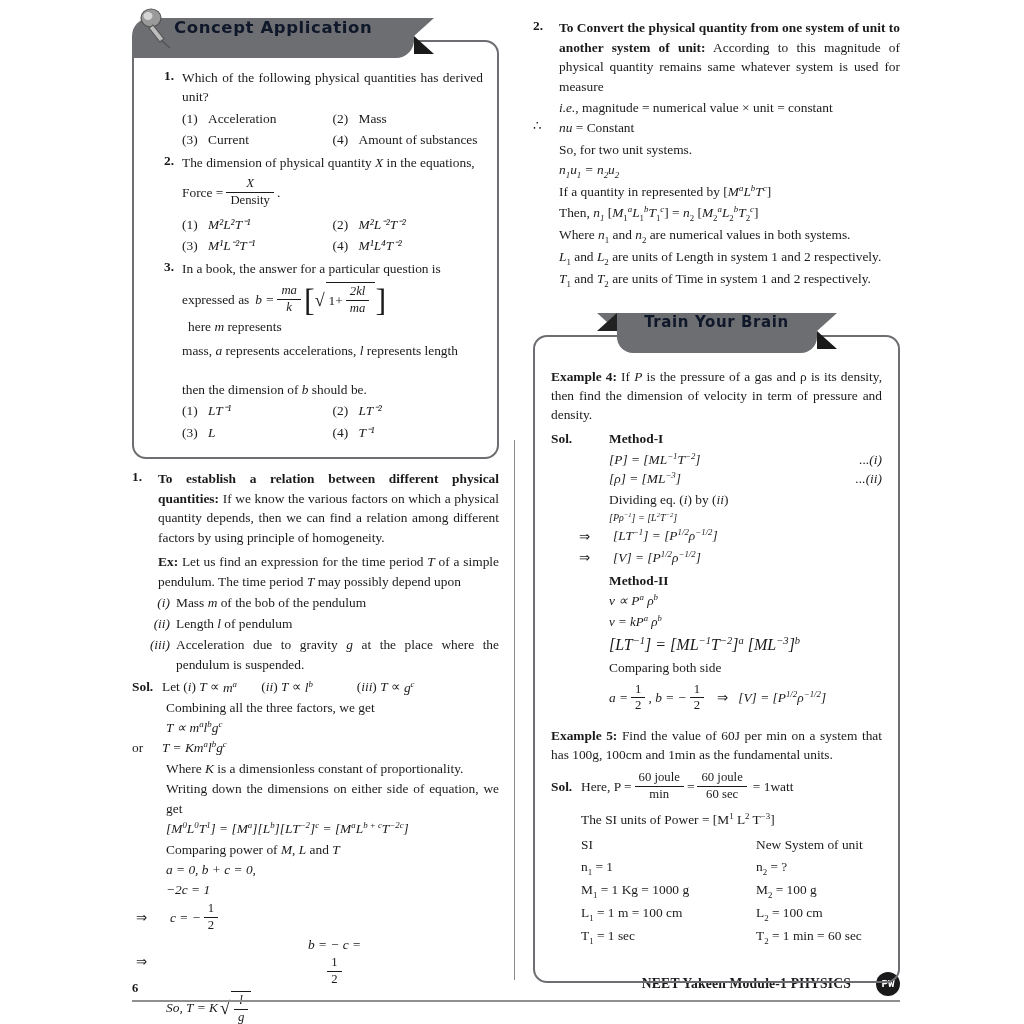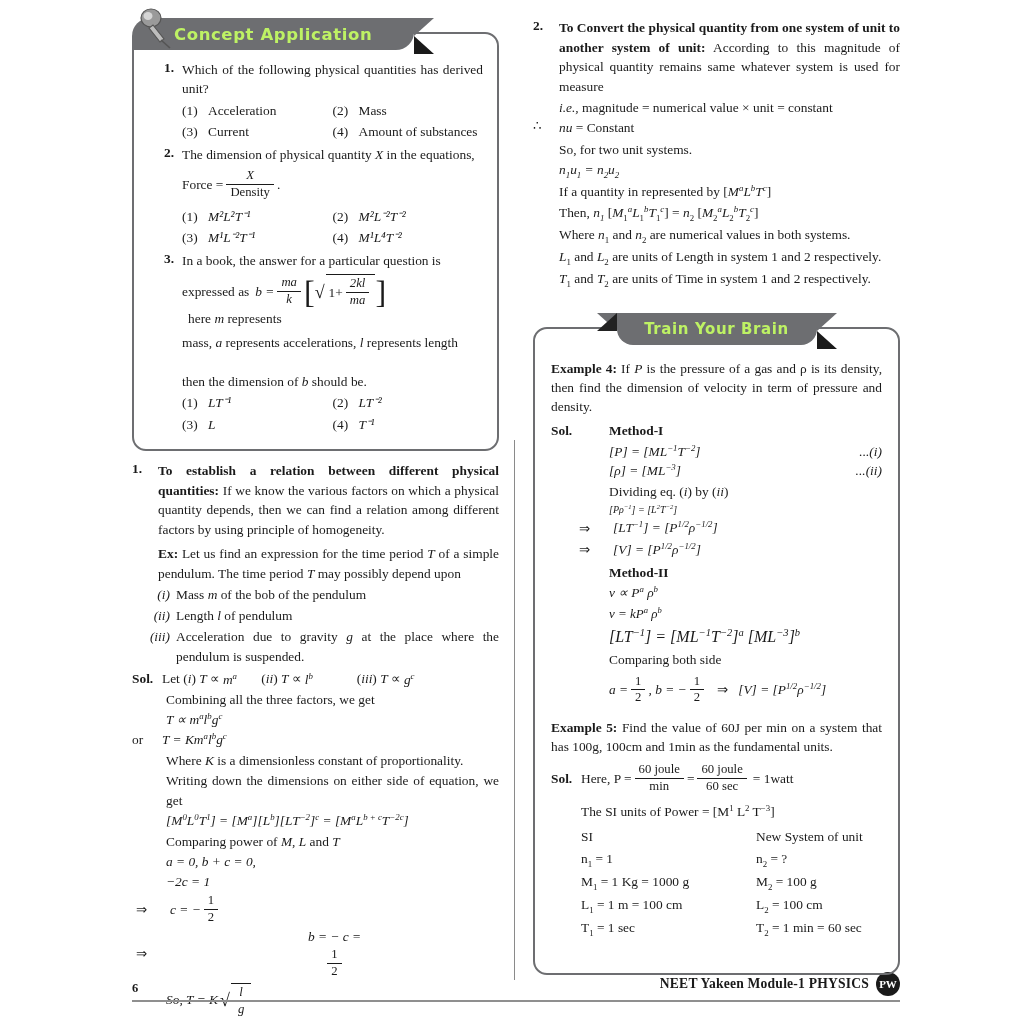--- a/index.html
+++ b/index.html
@@ -29,25 +29,25 @@
   .vrule{
     position:absolute;
     left:514px;top:440px;width:1px;height:540px;
     background:#8a8a8a;
   }
 
   
   .boxwrap{position:relative;margin-bottom:6px;}
   .ribbon{
     position:relative;
-    height:32px;
+    height:40px;
     background:#6d6e71;
     border-radius:18px 18px 18px 18px;
-    display:flex;align-items:center;
-    color:#bef264;
+    display:flex;align-items:flex-start;
+    color:#0f172a;
     font-family:"DejaVu Sans", sans-serif;
     font-weight:bold;
     letter-spacing:0.6px;
     z-index:3;
   }
   .ribbon.left-ribbon{
     width:240px;
     border-radius:18px 0 18px 0;
     padding-left:42px;
     font-size:16.5px;
@@ -146,27 +146,27 @@
   .twocol-tab{display:flex;font-size:13.4px;line-height:1.62;}
   .twocol-tab .c1{width:175px;flex:0 0 175px;}
   .twocol-tab .c2{flex:1;}
 
   
   .footer{
     position:absolute;left:132px;bottom:22px;width:768px;
   }
   .footrow{display:flex;align-items:flex-end;justify-content:space-between;padding-bottom:4px;}
   .pageno{font-weight:bold;font-size:12.5px;}
-  .footright{display:flex;align-items:center;gap:7px;}
+  .footright{display:flex;align-items:center;gap:25px;}
   .foottitle{font-weight:bold;font-size:13.6px;letter-spacing:0.2px;}
   .logo{
     width:24px;height:24px;border-radius:50%;
     background:#1a1a1a;color:#fff;
     display:flex;align-items:center;justify-content:center;
-    font-family:Liberation Serif, serif;font-weight:bold;font-size:11px;
+    font-family:Liberation Mono, monospace;font-weight:bold;font-size:11px;
   }
   .footline{height:2px;background:#8f8f8f;width:100%;}
 </style>
 </head>
 <body>
 
 <div class="page">
 
   <div class="cols">
 

